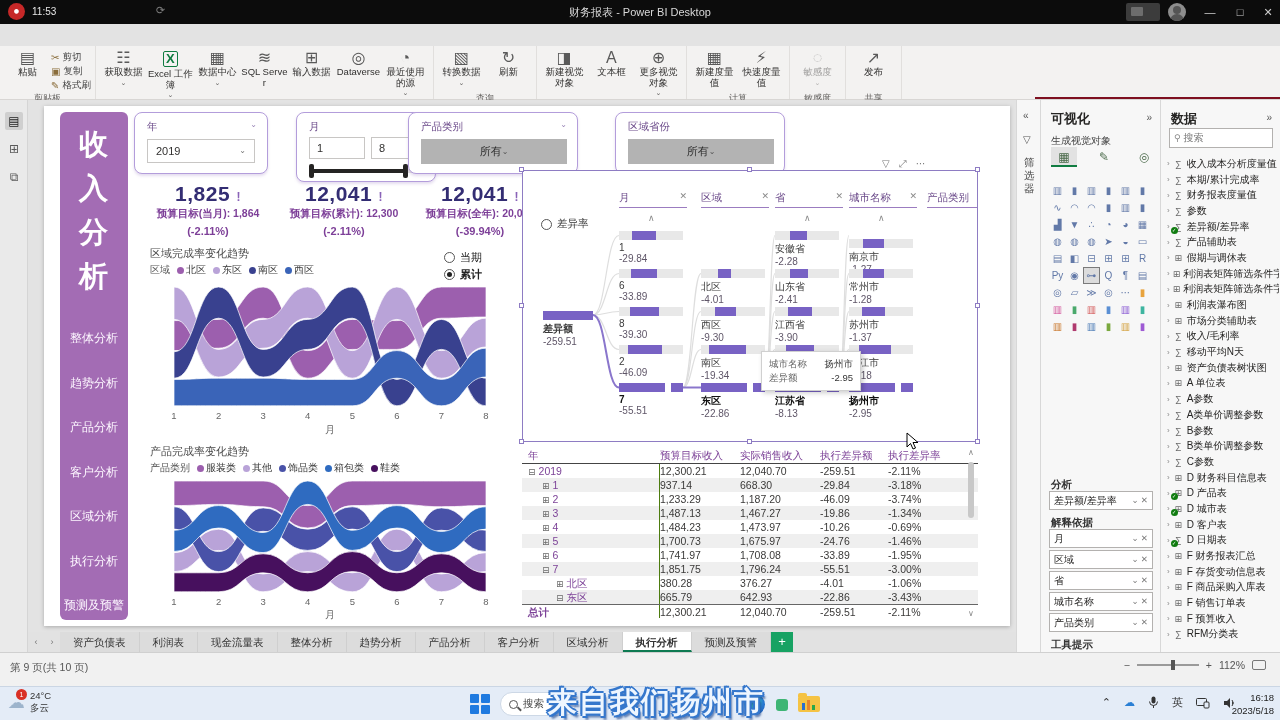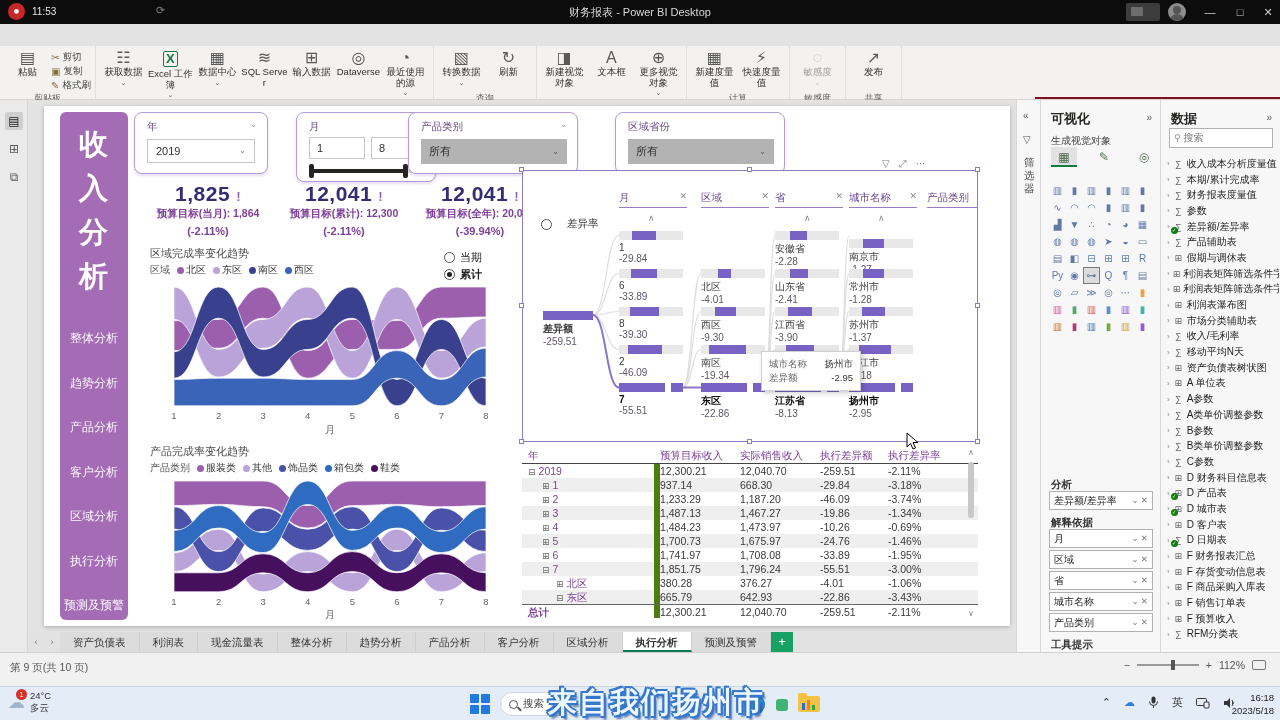--- a/index.html
+++ b/index.html
@@ -51,21 +51,21 @@
   
   #psidebar { position:absolute; left:16px; top:6px; width:68px; height:508px; background:#a36cb4; border-radius:6px; color:#fff; }
   .ptitle { font-size:29px; font-weight:bold; text-align:center; line-height:44px; padding-top:10px; letter-spacing:1px; }
   .pnav { position:absolute; left:0; width:68px; text-align:center; font-size:12px; color:#fdf7ff; }
 
   
   .slicer { position:absolute; background:#fff; border:1px solid #b39ddb; border-radius:8px; box-shadow:0 2px 3px rgba(150,120,190,.25); }
   .sl-label { position:absolute; left:12px; top:7px; font-size:10.5px; color:#6b4a8a; }
   .sl-caret { position:absolute; right:10px; top:7px; font-size:8px; color:#9a86b8; }
   .sl-valuebox { position:absolute; left:12px; top:26px; height:24px; border:1px solid #c8c6c4; font-size:11px; color:#323130; line-height:22px; padding:0 8px; display:flex; justify-content:space-between; align-items:center; }
-  .sl-gray { position:absolute; left:12px; top:26px; height:25px; background:#b3b3b3; color:#2d2d2d; font-size:11px; line-height:25px; padding:0 8px; display:flex; justify-content:space-between; align-items:center; }
+  .sl-gray { position:absolute; left:12px; top:26px; height:25px; background:#b3b3b3; color:#2d2d2d; font-size:11px; line-height:25px; padding:0 8px; display:flex; justify-content:center; align-items:center; }
   .numbox { position:absolute; top:24px; width:56px; height:22px; border:1px solid #c8c6c4; font-size:11px; color:#323130; line-height:20px; padding-left:7px; }
   .sl-track { position:absolute; left:14px; top:56px; height:4px; background:#e1dfdd; width:112px; }
   .sl-fill { position:absolute; left:0; top:0; height:4px; background:#252423; width:84%; }
   .sl-handle { position:absolute; top:-5px; width:5px; height:14px; background:#252423; border-radius:2px; }
   .unit-black { position:absolute; left:18px; top:22px; width:68px; height:36px; background:#252423; color:#fff; font-size:12px; text-align:center; line-height:36px; }
   .unit-alt { position:absolute; left:102px; top:32px; font-size:12px; color:#4a4a4a; }
 
   
   .kpi { position:absolute; width:136px; text-align:center; }
   .kpi-val { font-size:21px; font-weight:bold; color:#332d73; letter-spacing:.5px; }
@@ -92,29 +92,29 @@
   .thead { position:absolute; font-size:10.5px; color:#6b4a8a; border-bottom:1px solid #9b7cc0; padding-bottom:2px; display:flex; justify-content:space-between; }
   .thead .x { color:#8a8a8a; font-size:9px; }
   .tchev { position:absolute; font-size:9px; color:#8a8a8a; }
   .tnode { position:absolute; width:64px; }
   .track { position:relative; width:64px; height:9px; background:#e8e8e8; }
   .fill { position:absolute; top:0; height:9px; background:#7862c4; }
   .notch { position:absolute; top:0; height:9px; width:6px; background:#fff; }
   .nlabel { font-size:10px; color:#3a3a3a; margin-top:2px; white-space:nowrap; }
   .nval { font-size:10px; color:#5f5668; white-space:nowrap; }
   .tnode.sel .nlabel { font-weight:bold; color:#111; }
-  .tree-radio { position:absolute; left:18px; top:46px; font-size:10.5px; color:#333; display:flex; align-items:center; gap:15px; }
+  .tree-radio { position:absolute; left:18px; top:46px; font-size:10.5px; color:#333; display:flex; align-items:center; gap:5px; }
   .tooltipbox { position:absolute; left:238px; top:180px; width:100px; background:#fff; border:1px solid #d0d0d0; box-shadow:2px 2px 5px rgba(0,0,0,.2); padding:5px 7px; z-index:8; font-size:9.5px; color:#333; }
   .tooltipbox .trow { display:flex; justify-content:space-between; gap:8px; line-height:14px; }
 
   
   #tablecard { position:absolute; left:478px; top:340px; width:456px; height:176px; background:#fff; overflow:hidden; font-size:10.5px; }
   .trowflex { display:flex; height:14px; line-height:14px; }
   .trowflex.head { height:18px; line-height:18px; color:#7d4398; }
-  .tc-label { width:138px; padding-left:6px; color:#7d4398; border-right:6px solid #4d7c0f; white-space:nowrap; }
+  .tc-label { width:138px; padding-left:6px; color:#7d4398; border-right:1px solid #4d7c0f; white-space:nowrap; }
   .trowflex.head .tc-label { border-right:none; }
   .tc-num { text-align:left; color:#3b3a39; }
   .tc-n0{width:80px;} .tc-n1{width:80px;} .tc-n2{width:68px;} .tc-n3{width:64px; padding-right:4px;}
   .trowflex.shade { background:#efefef; }
   .trowflex.totalrow { border-top:1px solid #666; }
   .headline { border-bottom:1px solid #444; }
   .gl { color:#6a6a6a; font-size:9px; margin-right:3px; }
   #tscroll { position:absolute; right:2px; top:2px; width:10px; height:170px; }
   #tscroll .arr { position:absolute; left:0; width:10px; font-size:8px; color:#888; text-align:center; }
   #tscroll .thumb { position:absolute; left:2px; top:14px; width:6px; height:56px; background:#c8c8c8; border-radius:3px; }

